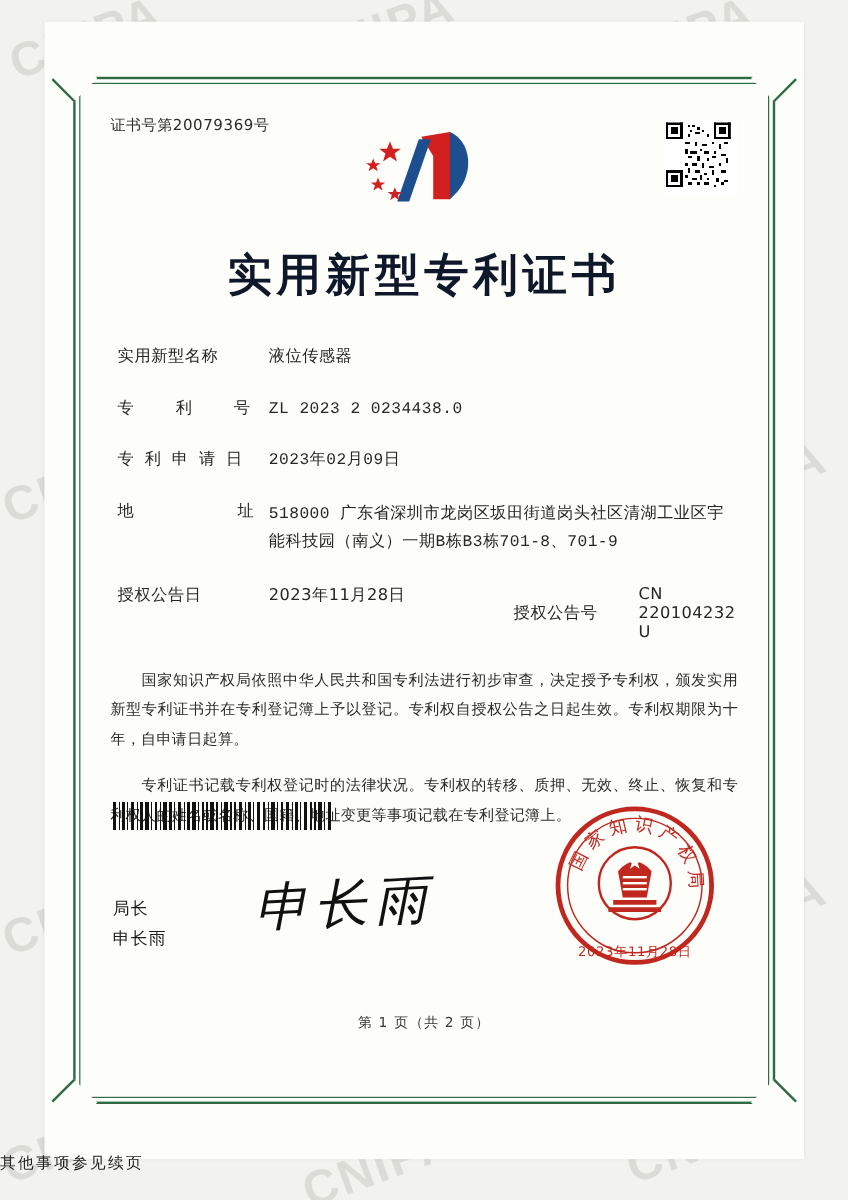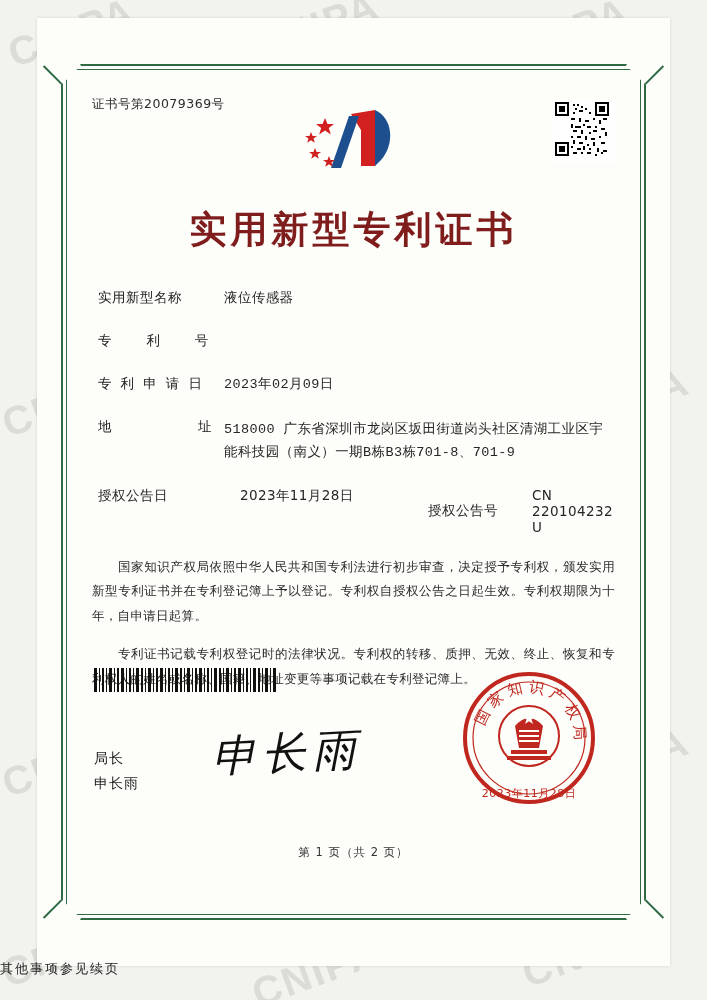--- a/index.html
+++ b/index.html
@@ -101,21 +101,21 @@
     padding: 2px;
   }
   .qr svg { display:block; }
 
   .title {
     margin-top: 92px;
     text-align: center;
     font-size: 37px;
     font-weight: bold;
     letter-spacing: 4px;
-    color: #7f1d1d;
+    color: #0f172a;
     font-family: "DejaVu Sans", "Liberation Sans", sans-serif;
   }
 
   .fields {
     margin-top: 34px;
     padding-left: 6px;
   }
   .field {
     display: flex;
     align-items: flex-start;
@@ -136,21 +136,21 @@
   }
   .f-value.wrap { line-height: 1.75; }
 
   .row-two {
     display: flex;
     align-items: flex-start;
     margin-bottom: 20px;
     font-size: 13.5px;
     color: #262626;
   }
-  .row-two .col-a { flex: 0 0 330px; display: flex; gap: 16px; }
+  .row-two .col-a { flex: 0 0 330px; display: flex; }
   .row-two .col-b { flex: 1 1 auto; display: flex; align-items: center; }
   .row-two .f-label { flex: 0 0 126px; white-space: pre;}
   .row-two .col-b .f-label { flex: 0 0 104px; }
 
   .para {
     margin-top: 14px;
     font-size: 12.5px;
     line-height: 1.95;
     color: #2b2b2b;
     text-indent: 26px;
@@ -350,20 +350,21 @@
     <div class="fields">
 
       <div class="field">
         <div class="f-label">实用新型名称</div>
         <div class="f-value">液位传感器</div>
       </div>
 
 
       <div class="field">
         <div class="f-label">专    利    号</div>
+        <div class="f-value">ZL 2023 2 0234438.0</div>
       </div>
 
       <div class="field">
         <div class="f-label">专 利 申 请 日</div>
         <div class="f-value">2023年02月09日</div>
       </div>
 
 
       <div class="field">
         <div class="f-label">地          址</div>

